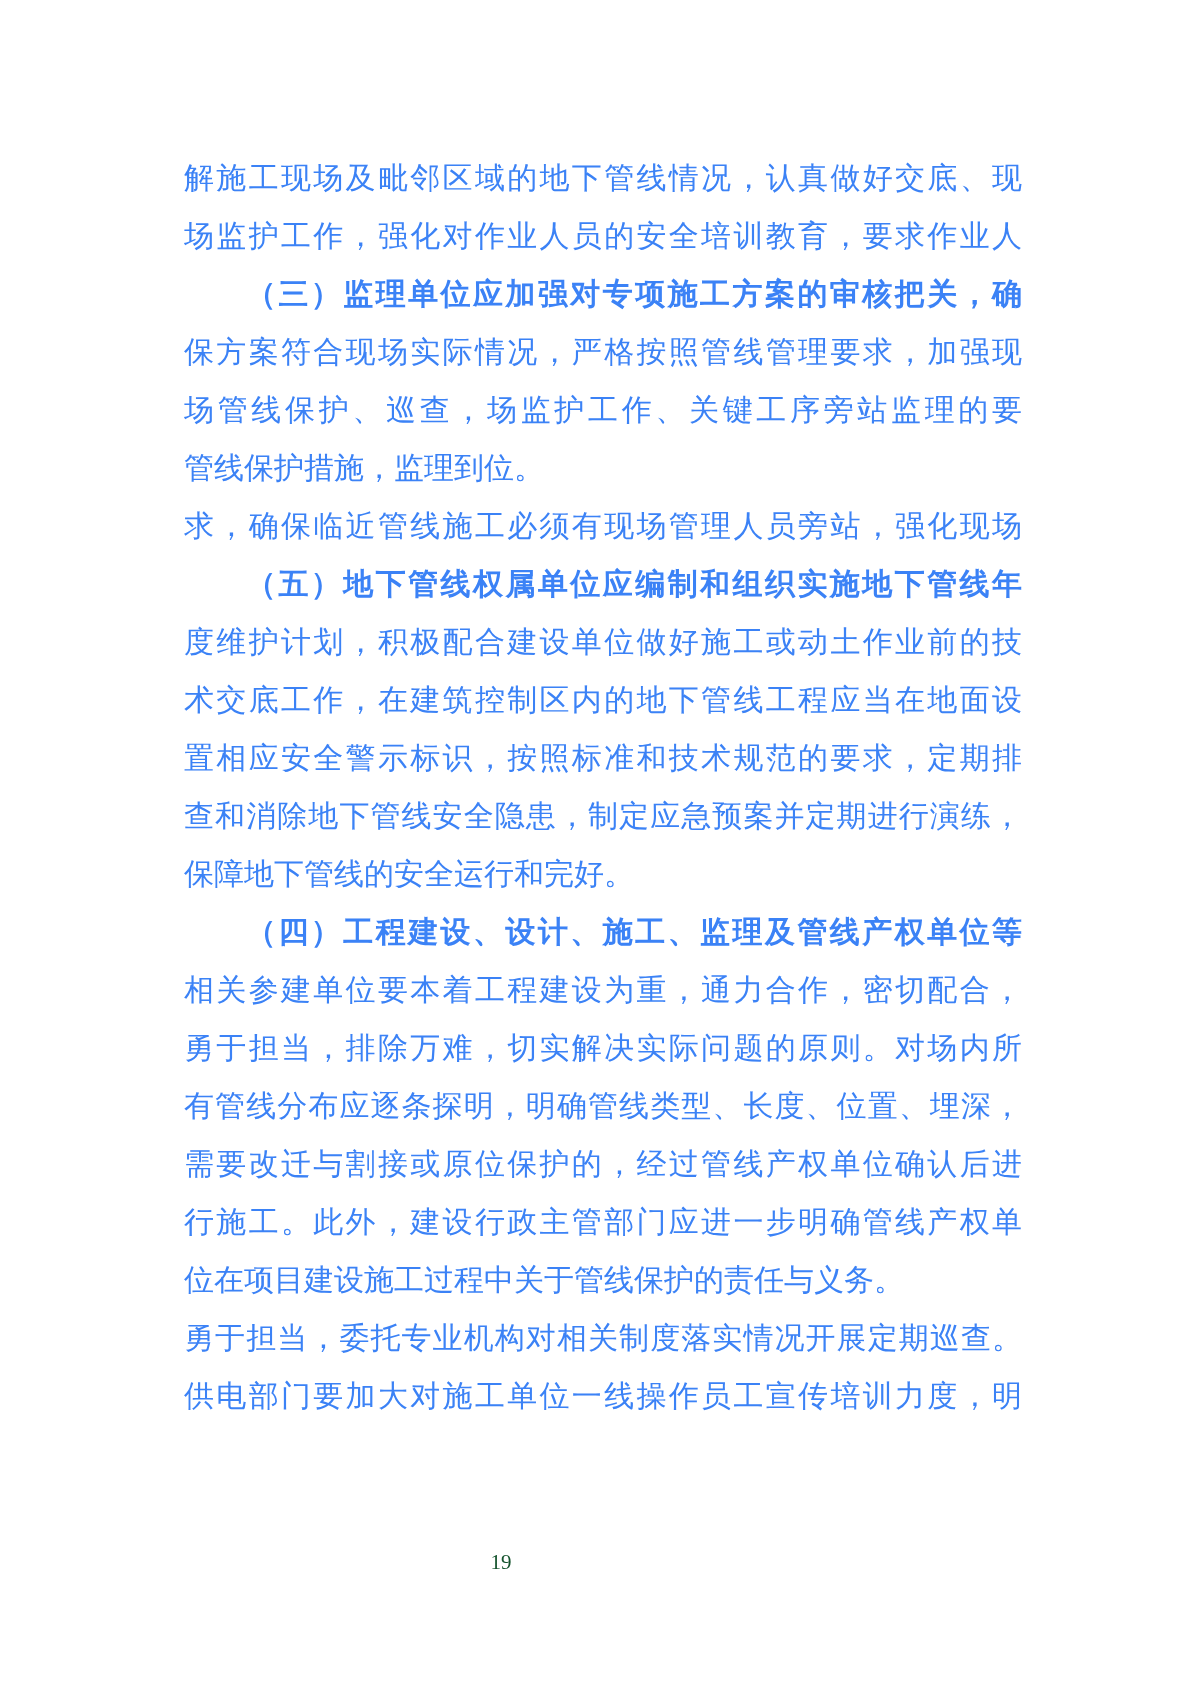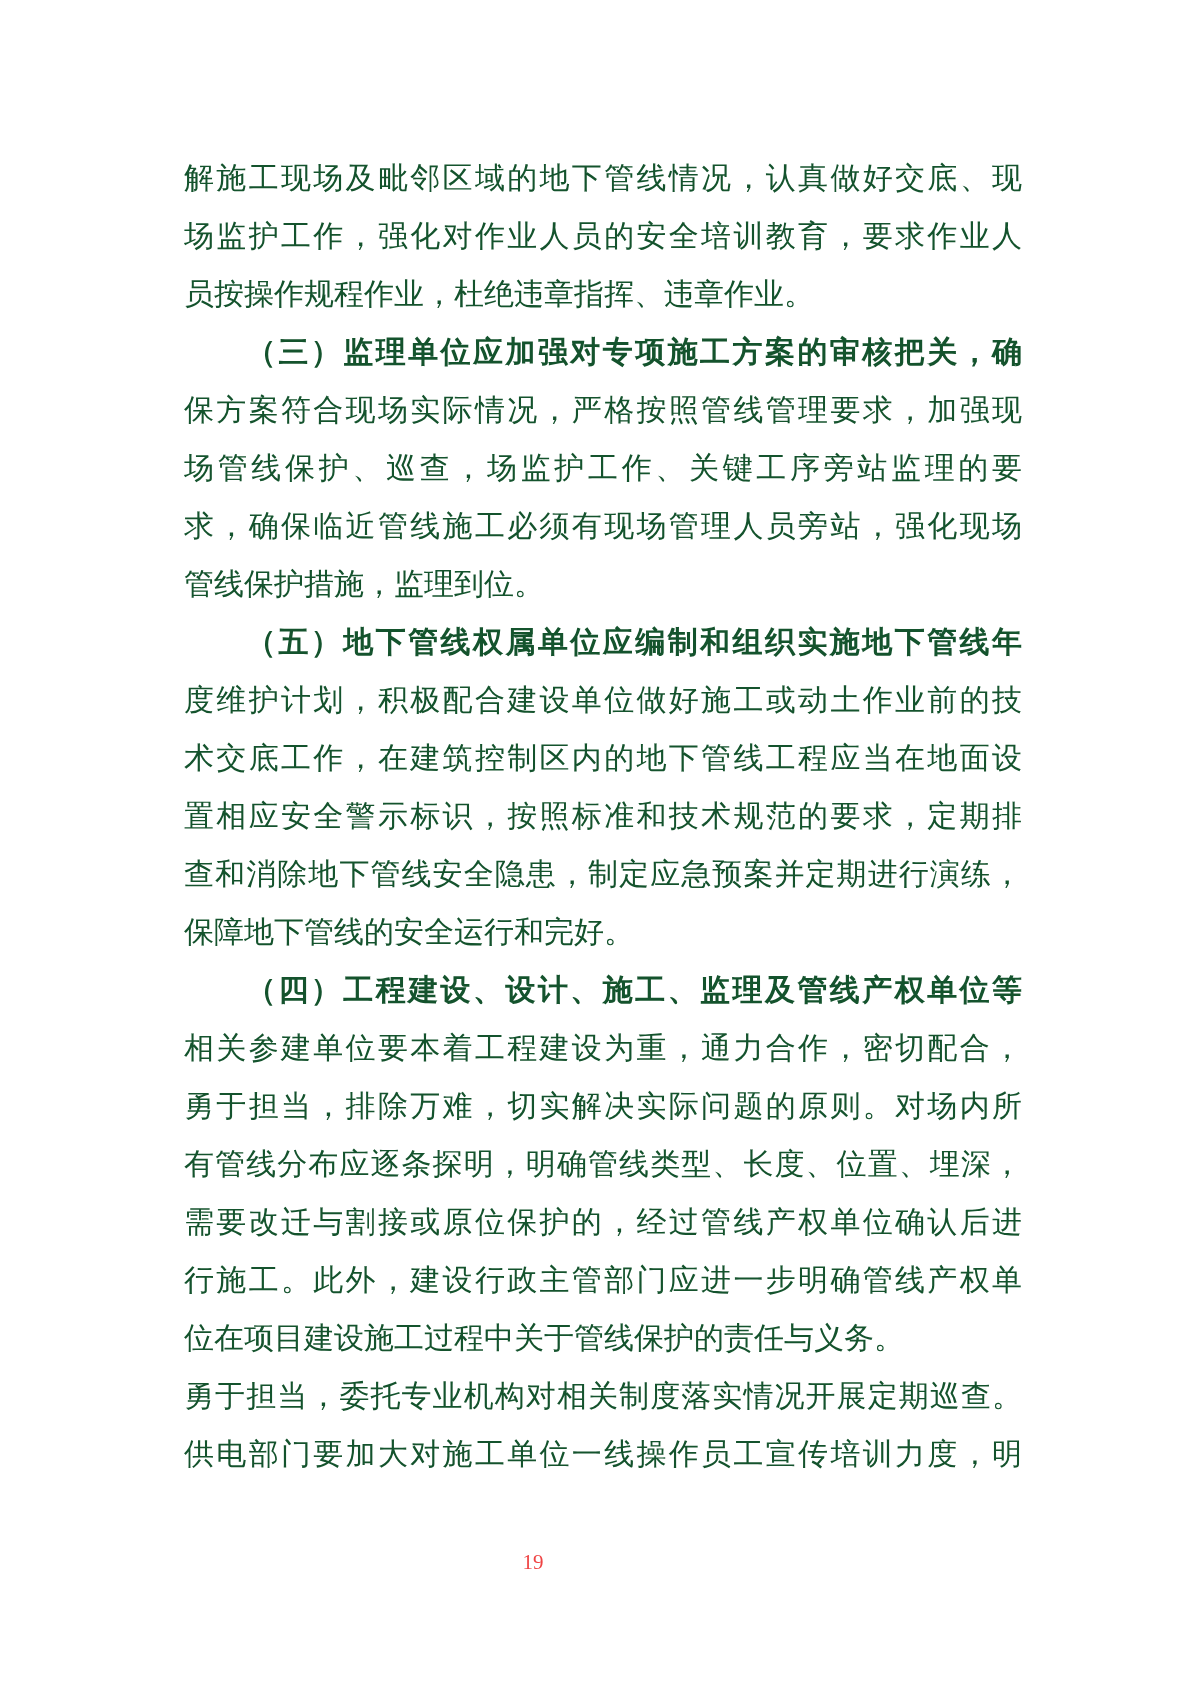--- a/index.html
+++ b/index.html
@@ -20,21 +20,21 @@
     top: 0;
     width: 1199px;
     height: 1696px;
     background: #ffffff;
   }
   .text-block {
     position: absolute;
     left: 184px;
     top: 149px;
     width: 838px;
-    color: #14532d;
+    color: #3b82f6;
   }
   .para {
     margin: 0;
     padding: 0;
   }
   .tline {
     height: 58px;
     line-height: 58px;
     font-size: 30px;
     letter-spacing: 0;
@@ -56,42 +56,40 @@
   }
   .page-number {
     position: absolute;
     left: 0;
     top: 1548px;
     width: 1002px;
     height: 28px;
     line-height: 28px;
     text-align: center;
     font-size: 21px;
-    color: #ef4444;
-    padding-left: 32px;
+    color: #14532d;
   }
 </style>
 </head>
 <body>
 
 <div class="page">
   <div class="text-block">
 
     <div class="para">
       <div class="tline">解施工现场及毗邻区域的地下管线情况，认真做好交底、现</div>
       <div class="tline">场监护工作，强化对作业人员的安全培训教育，要求作业人</div>
-      <div class="tline short">员按操作规程作业，杜绝违章指挥、违章作业。</div>
     </div>
 
     <div class="para">
       <div class="tline indent">（三）监理单位应加强对专项施工方案的审核把关，确</div>
       <div class="tline">保方案符合现场实际情况，严格按照管线管理要求，加强现</div>
       <div class="tline">场管线保护、巡查，场监护工作、关键工序旁站监理的要</div>
+      <div class="tline short">管线保护措施，监理到位。</div>
       <div class="tline">求，确保临近管线施工必须有现场管理人员旁站，强化现场</div>
-      <div class="tline short">管线保护措施，监理到位。</div>
     </div>
 
     <div class="para">
       <div class="tline indent">（五）地下管线权属单位应编制和组织实施地下管线年</div>
       <div class="tline">度维护计划，积极配合建设单位做好施工或动土作业前的技</div>
       <div class="tline">术交底工作，在建筑控制区内的地下管线工程应当在地面设</div>
       <div class="tline">置相应安全警示标识，按照标准和技术规范的要求，定期排</div>
       <div class="tline">查和消除地下管线安全隐患，制定应急预案并定期进行演练，</div>
       <div class="tline short">保障地下管线的安全运行和完好。</div>
     </div>

